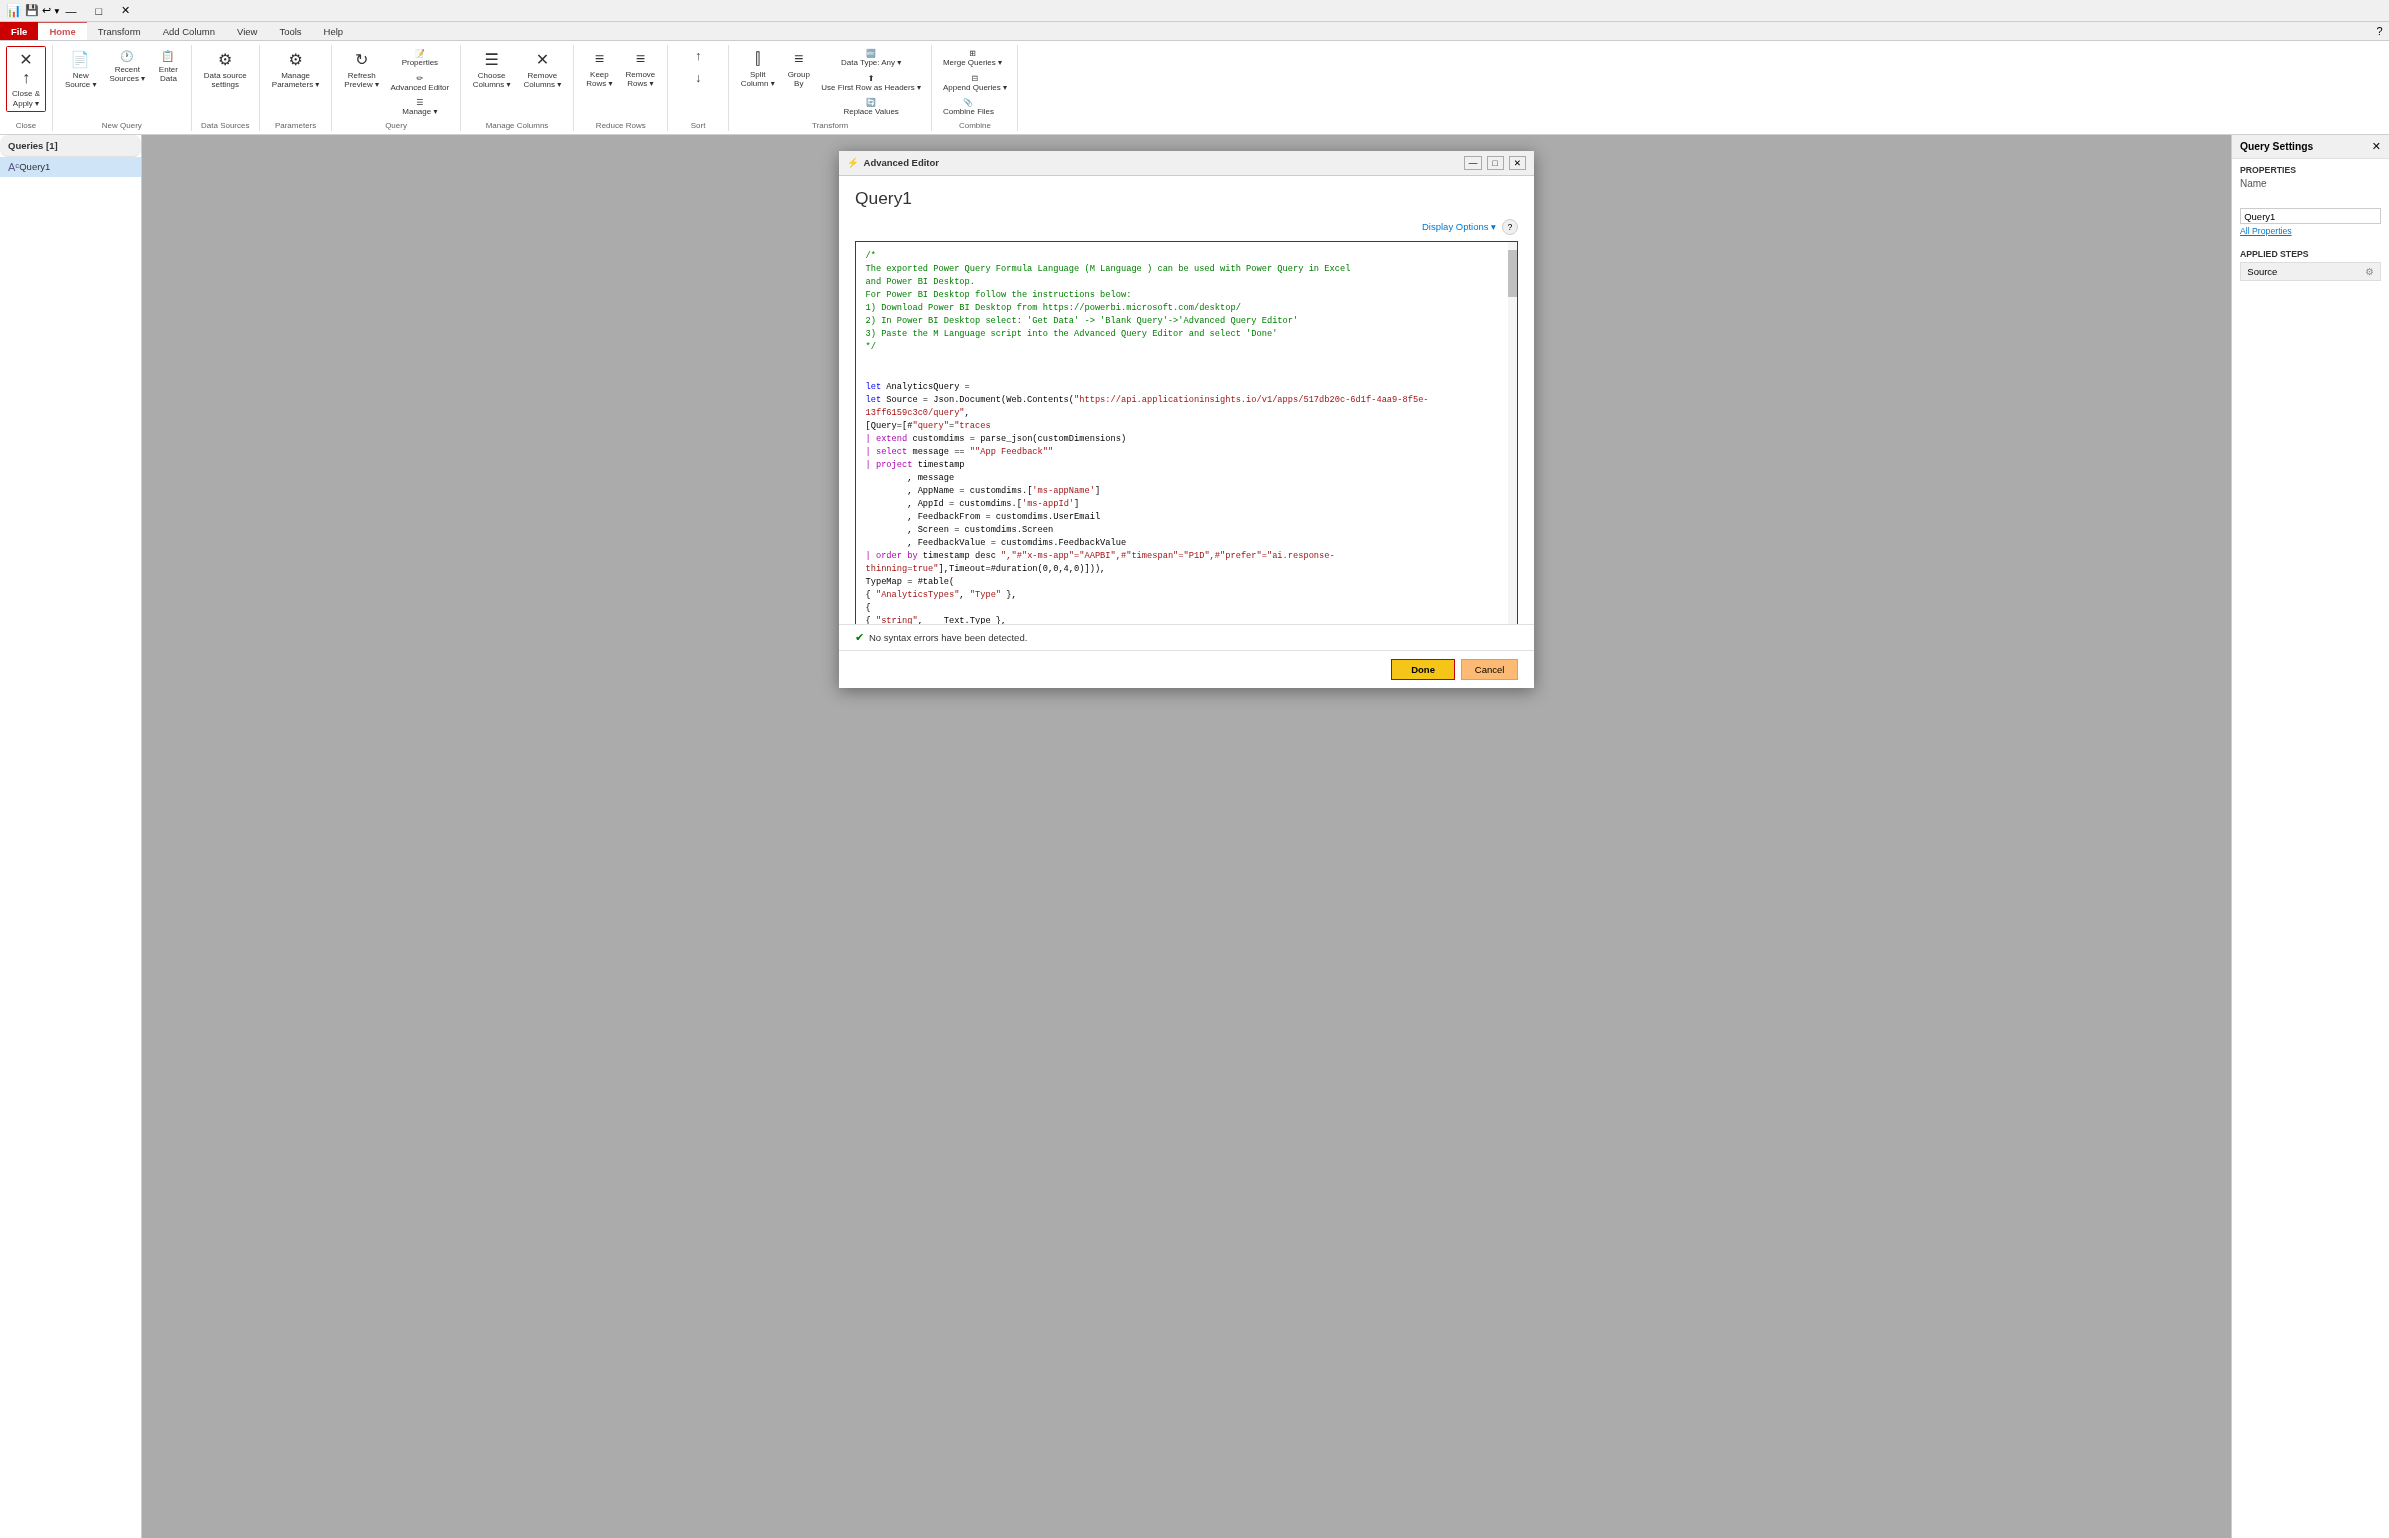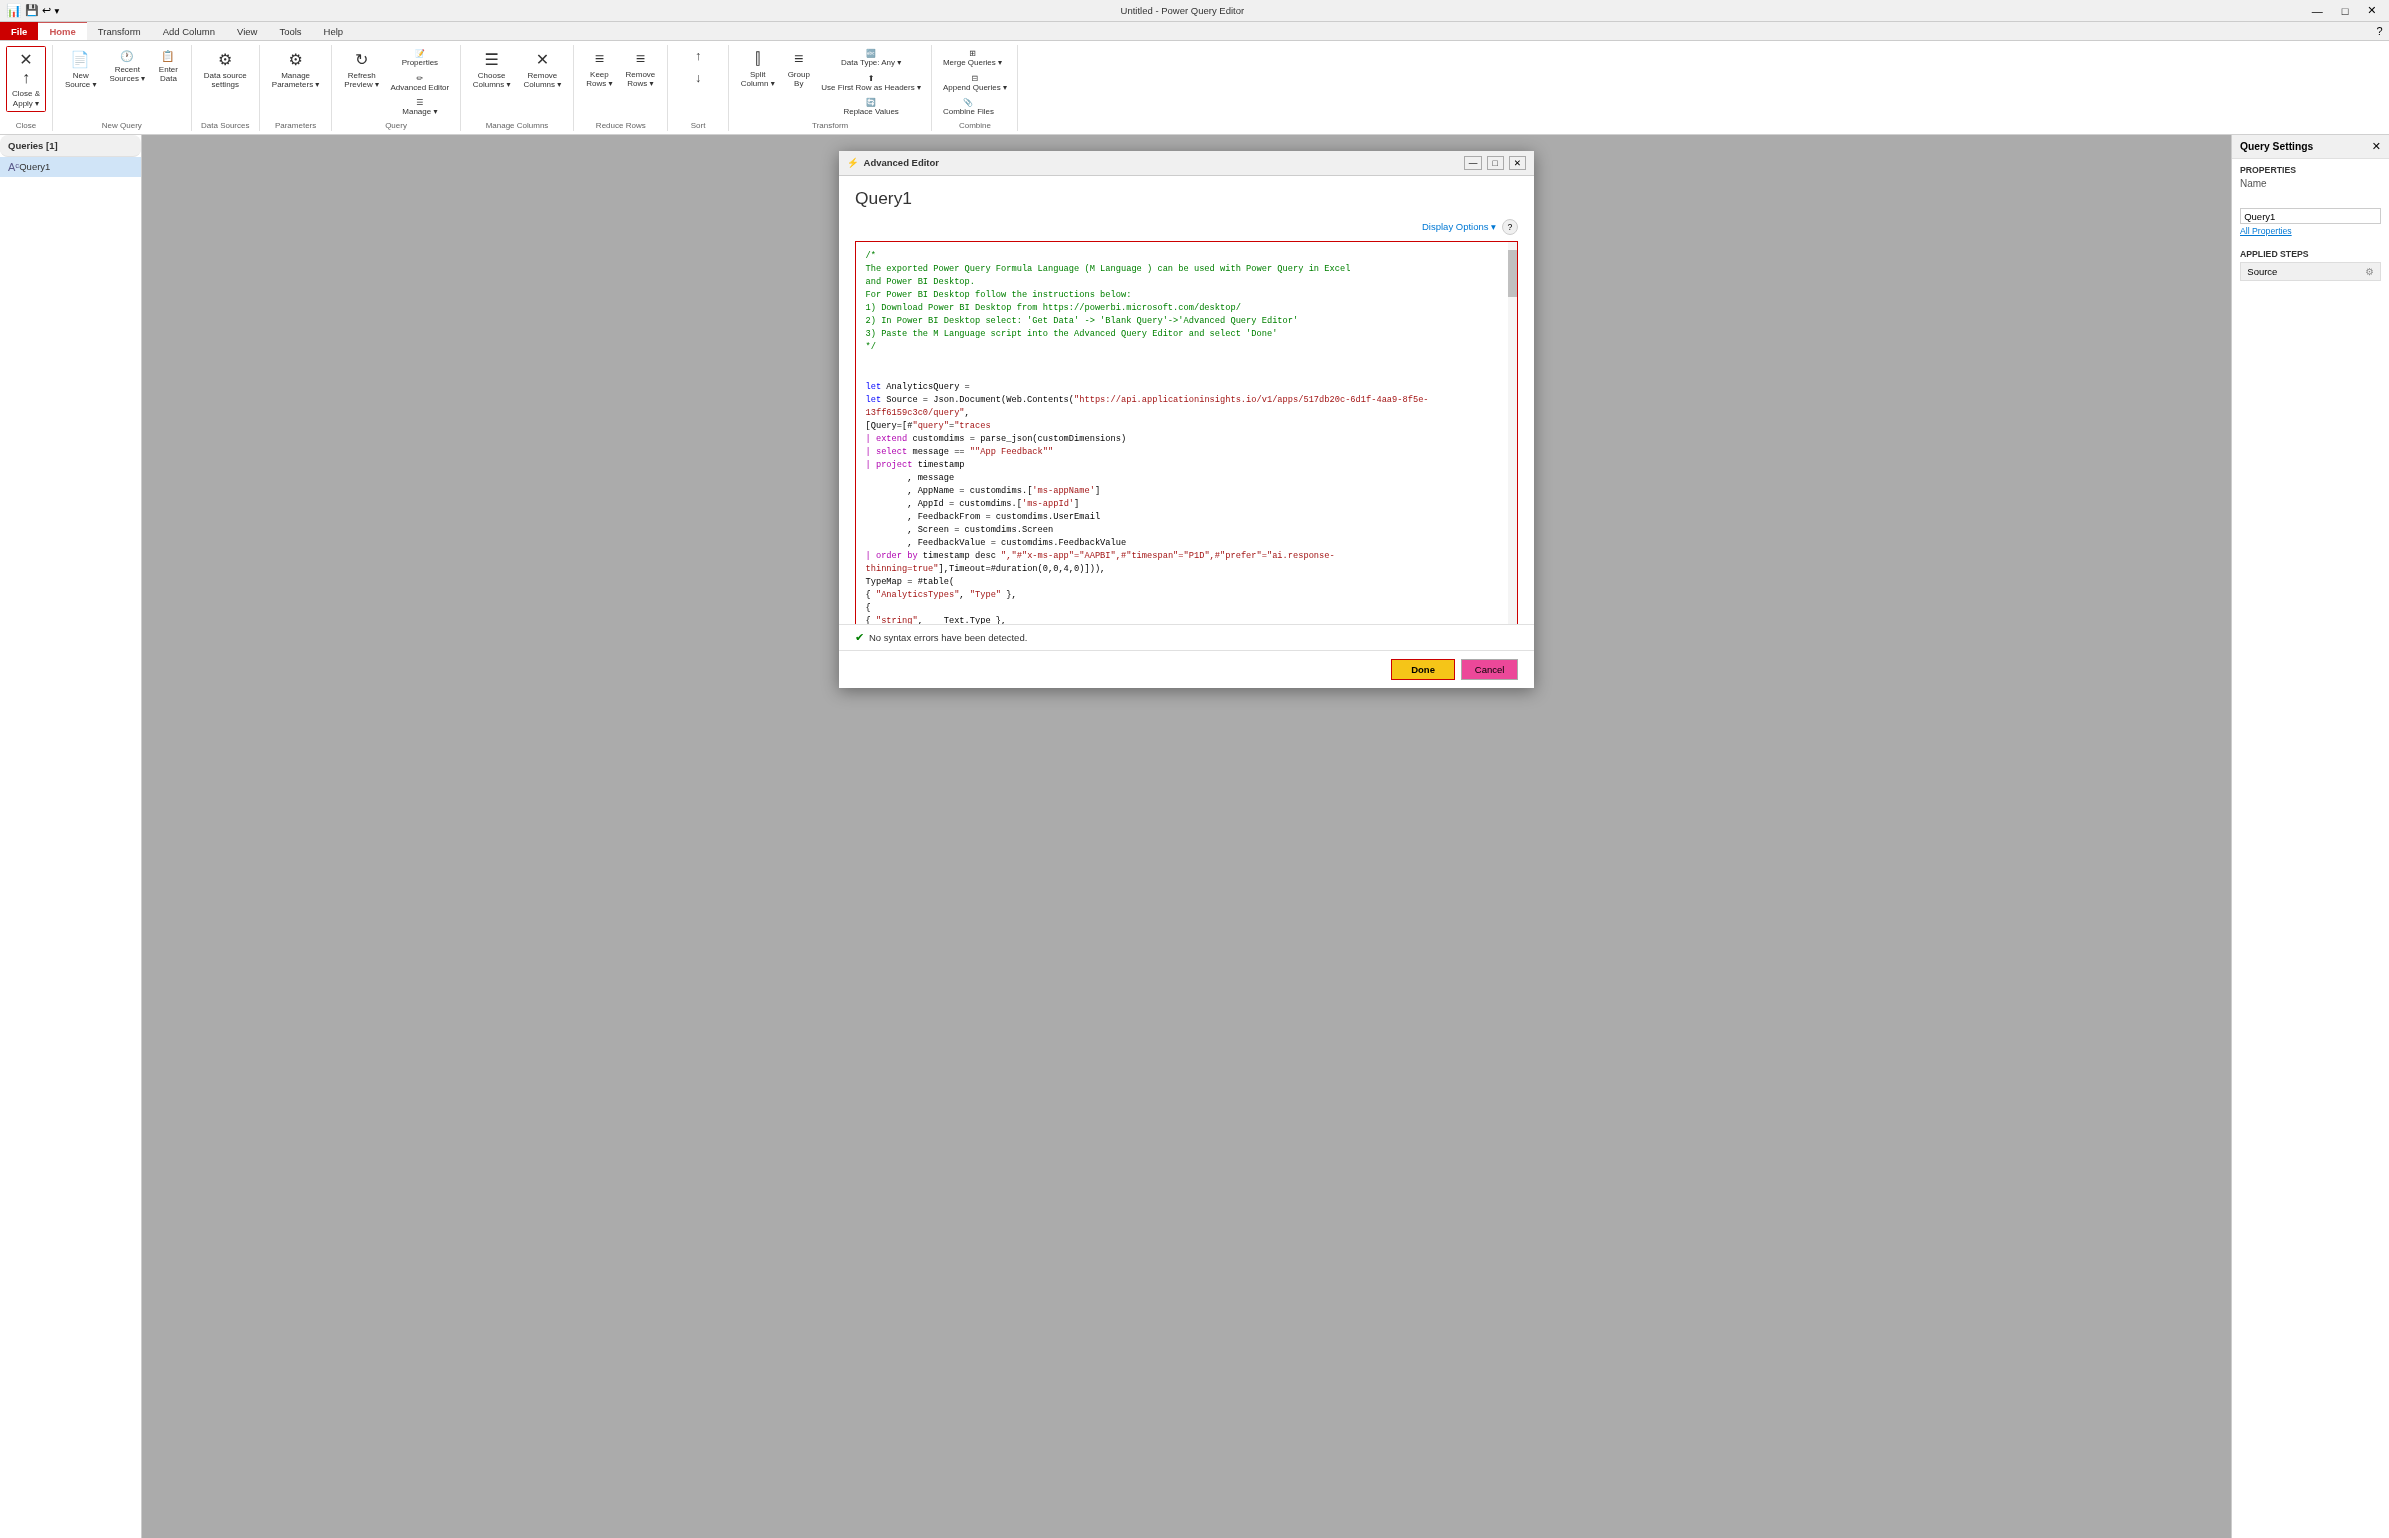--- a/index.html
+++ b/index.html
@@ -307,38 +307,37 @@
     .btn-done {
       background: #f5c518;
       border: 1.6px solid #cc0000;
       padding: 4px 19px;
       font-size: 9.5px;
       cursor: pointer;
       font-weight: bold;
       text-align: right;
     }
     .btn-cancel {
-      background: #ec4899;
+      background: #fdba74;
       border: 0.8px solid #aaa;
       padding: 4px 12.6px;
       font-size: 9.5px;
       cursor: pointer;
     }
   </style>
 </head>
 <body>
 
 <div class="title-bar">
   <div class="title-bar-icons">
     <span>📊</span>
     <span style="font-size:11px; cursor:pointer;">💾</span>
     <span style="font-size:11px; cursor:pointer;">↩</span>
     <span style="font-size:9.5px; cursor:pointer;">▾</span>
   </div>
-  <div class="title-bar-title">Untitled - Power Query Editor</div>
   <div class="title-bar-controls">
     <button>—</button>
     <button>□</button>
     <button>✕</button>
   </div>
 </div>
 
 <div class="ribbon">
   <div class="ribbon-tabs">
     <button class="ribbon-tab" style="background:#cc0000; color:white; font-weight:bold;">File</button>

